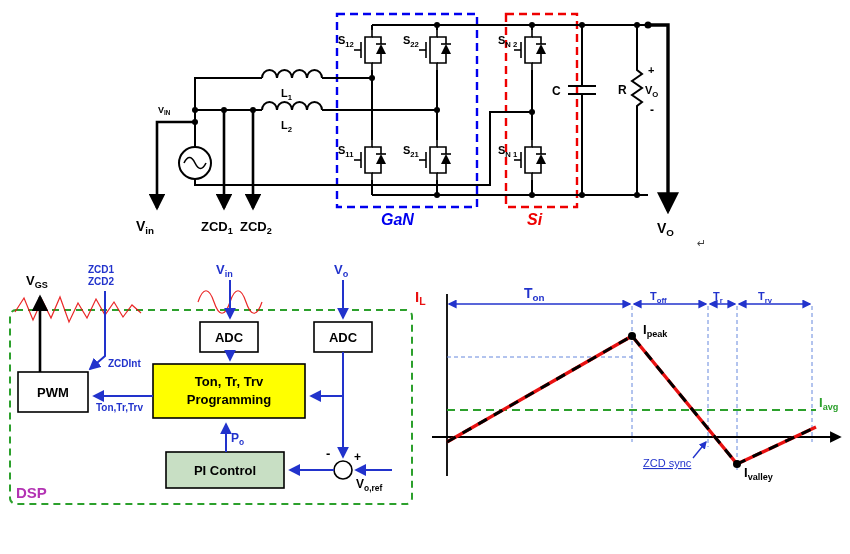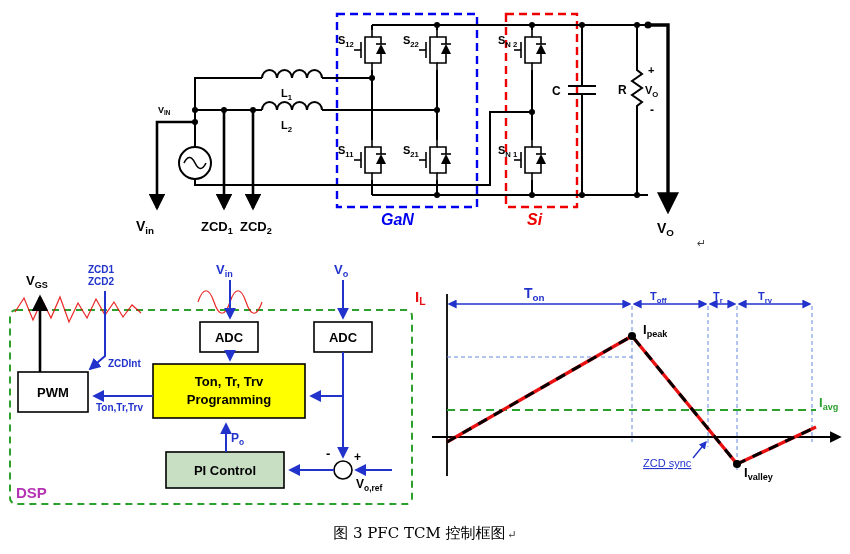--- a/index.html
+++ b/index.html
@@ -226,14 +226,13 @@
     <text x="650" y="300" class="b s11 blue"><tspan>T</tspan><tspan class="sub" dy="2.5">off</tspan></text>
     <text x="713" y="300" class="b s11 blue"><tspan>T</tspan><tspan class="sub" dy="2.5">r</tspan></text>
     <text x="758" y="300" class="b s11 blue"><tspan>T</tspan><tspan class="sub" dy="2.5">rv</tspan></text>
     <text x="643" y="334" class="b s13"><tspan>I</tspan><tspan class="sub" dy="3">peak</tspan></text>
     <text x="819" y="407" class="b s13 green"><tspan>I</tspan><tspan class="sub" dy="3">avg</tspan></text>
     <text x="744" y="477" class="b s13"><tspan>I</tspan><tspan class="sub" dy="3">valley</tspan></text>
     <text x="643" y="467" class="s11 blue underline">ZCD sync</text>
   </g>
 </svg>
 
-<div class="caption"><span>图 3 PFC TCM 控制框图</span><span class="mark">↵</span></div>
 </div>
 
 </body></html>

